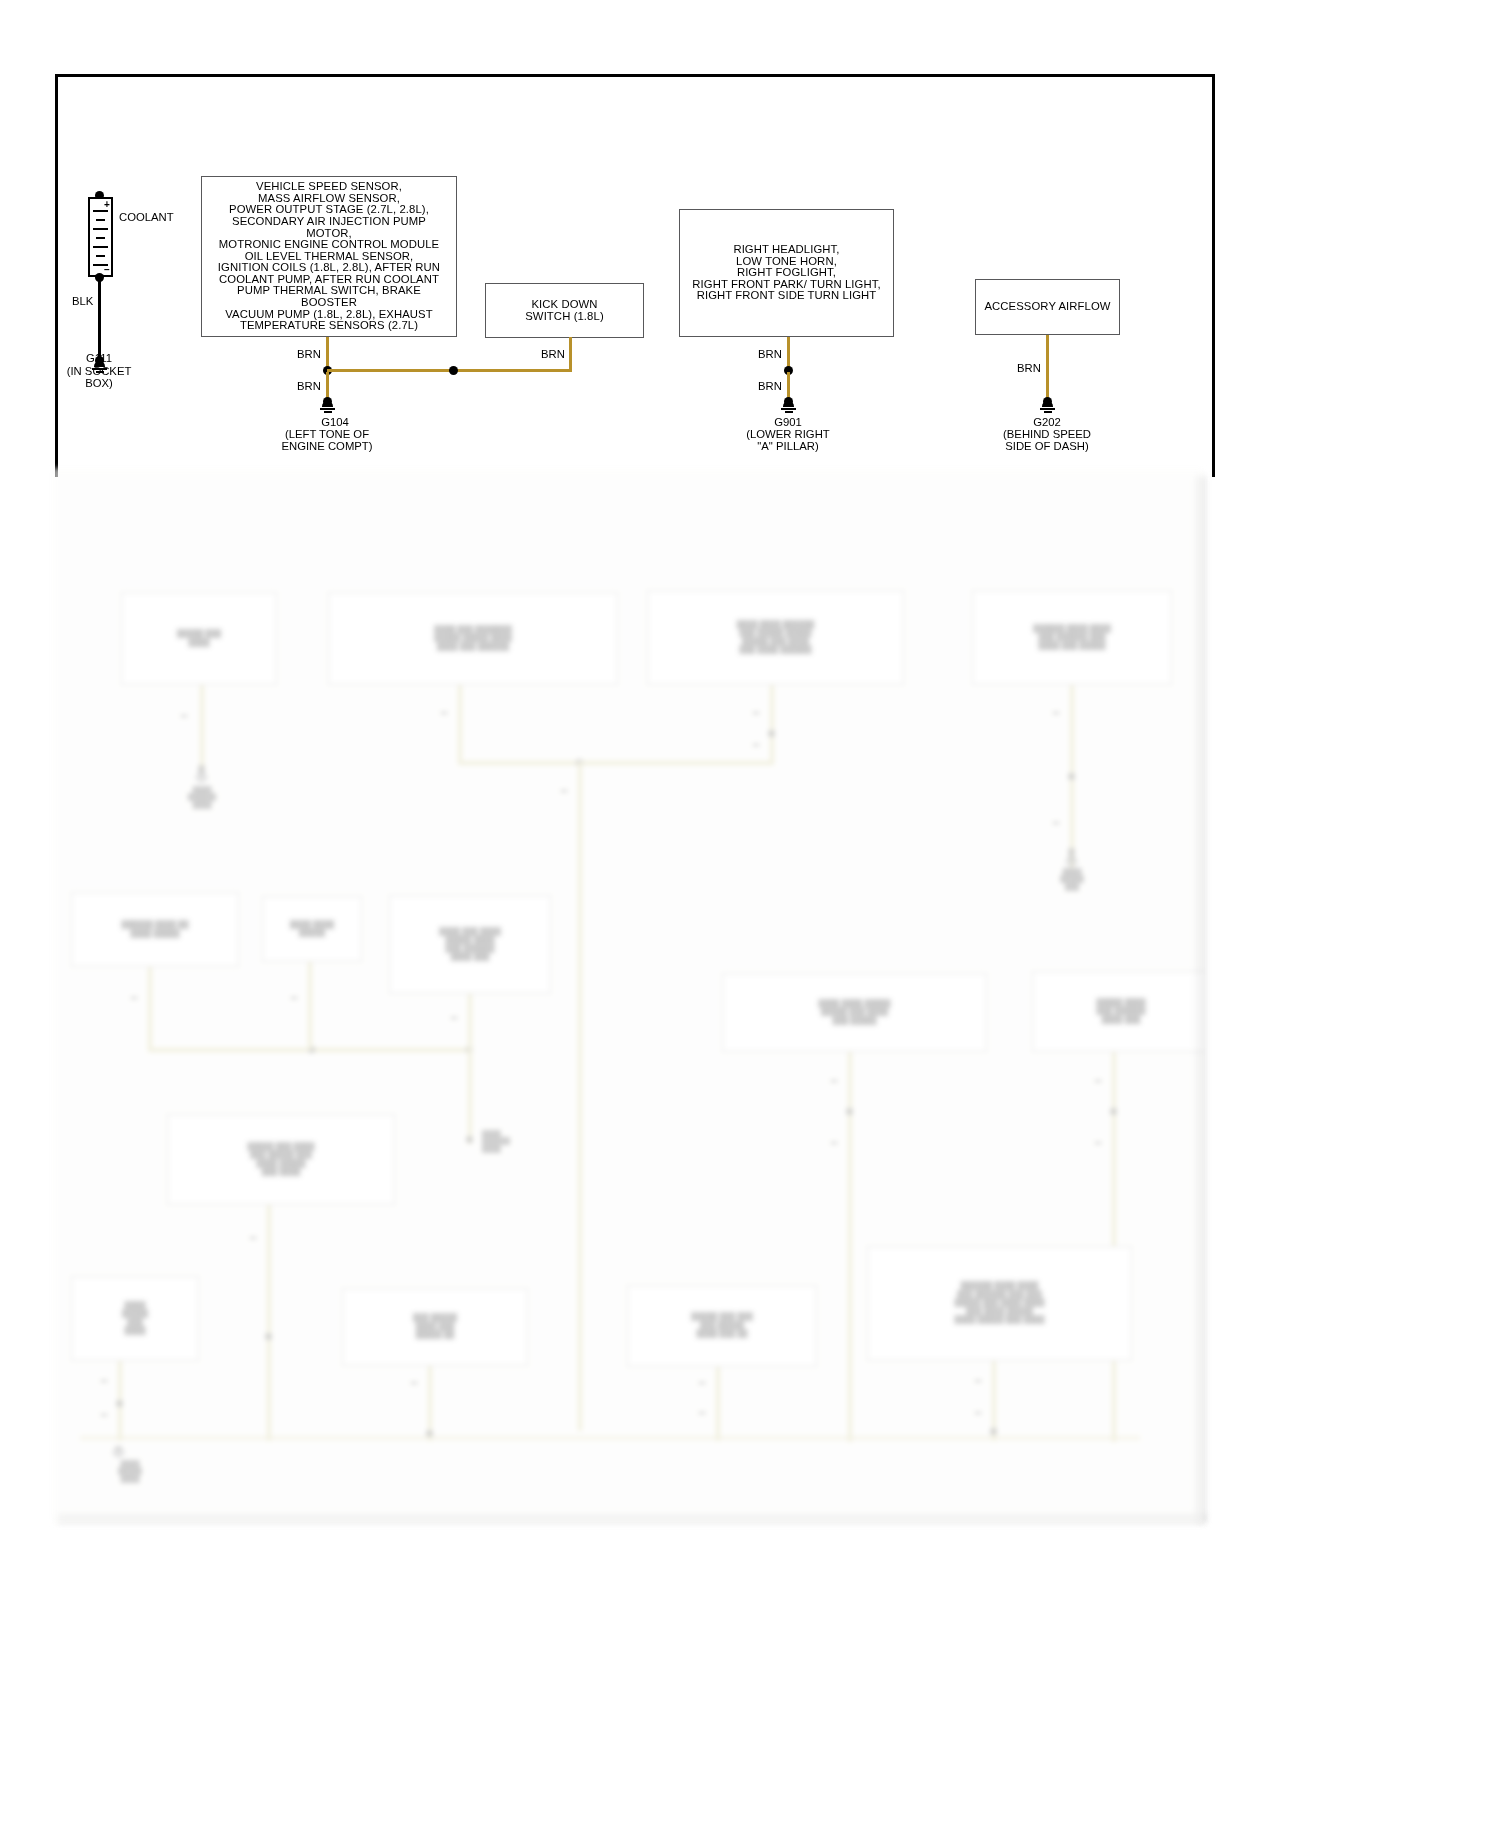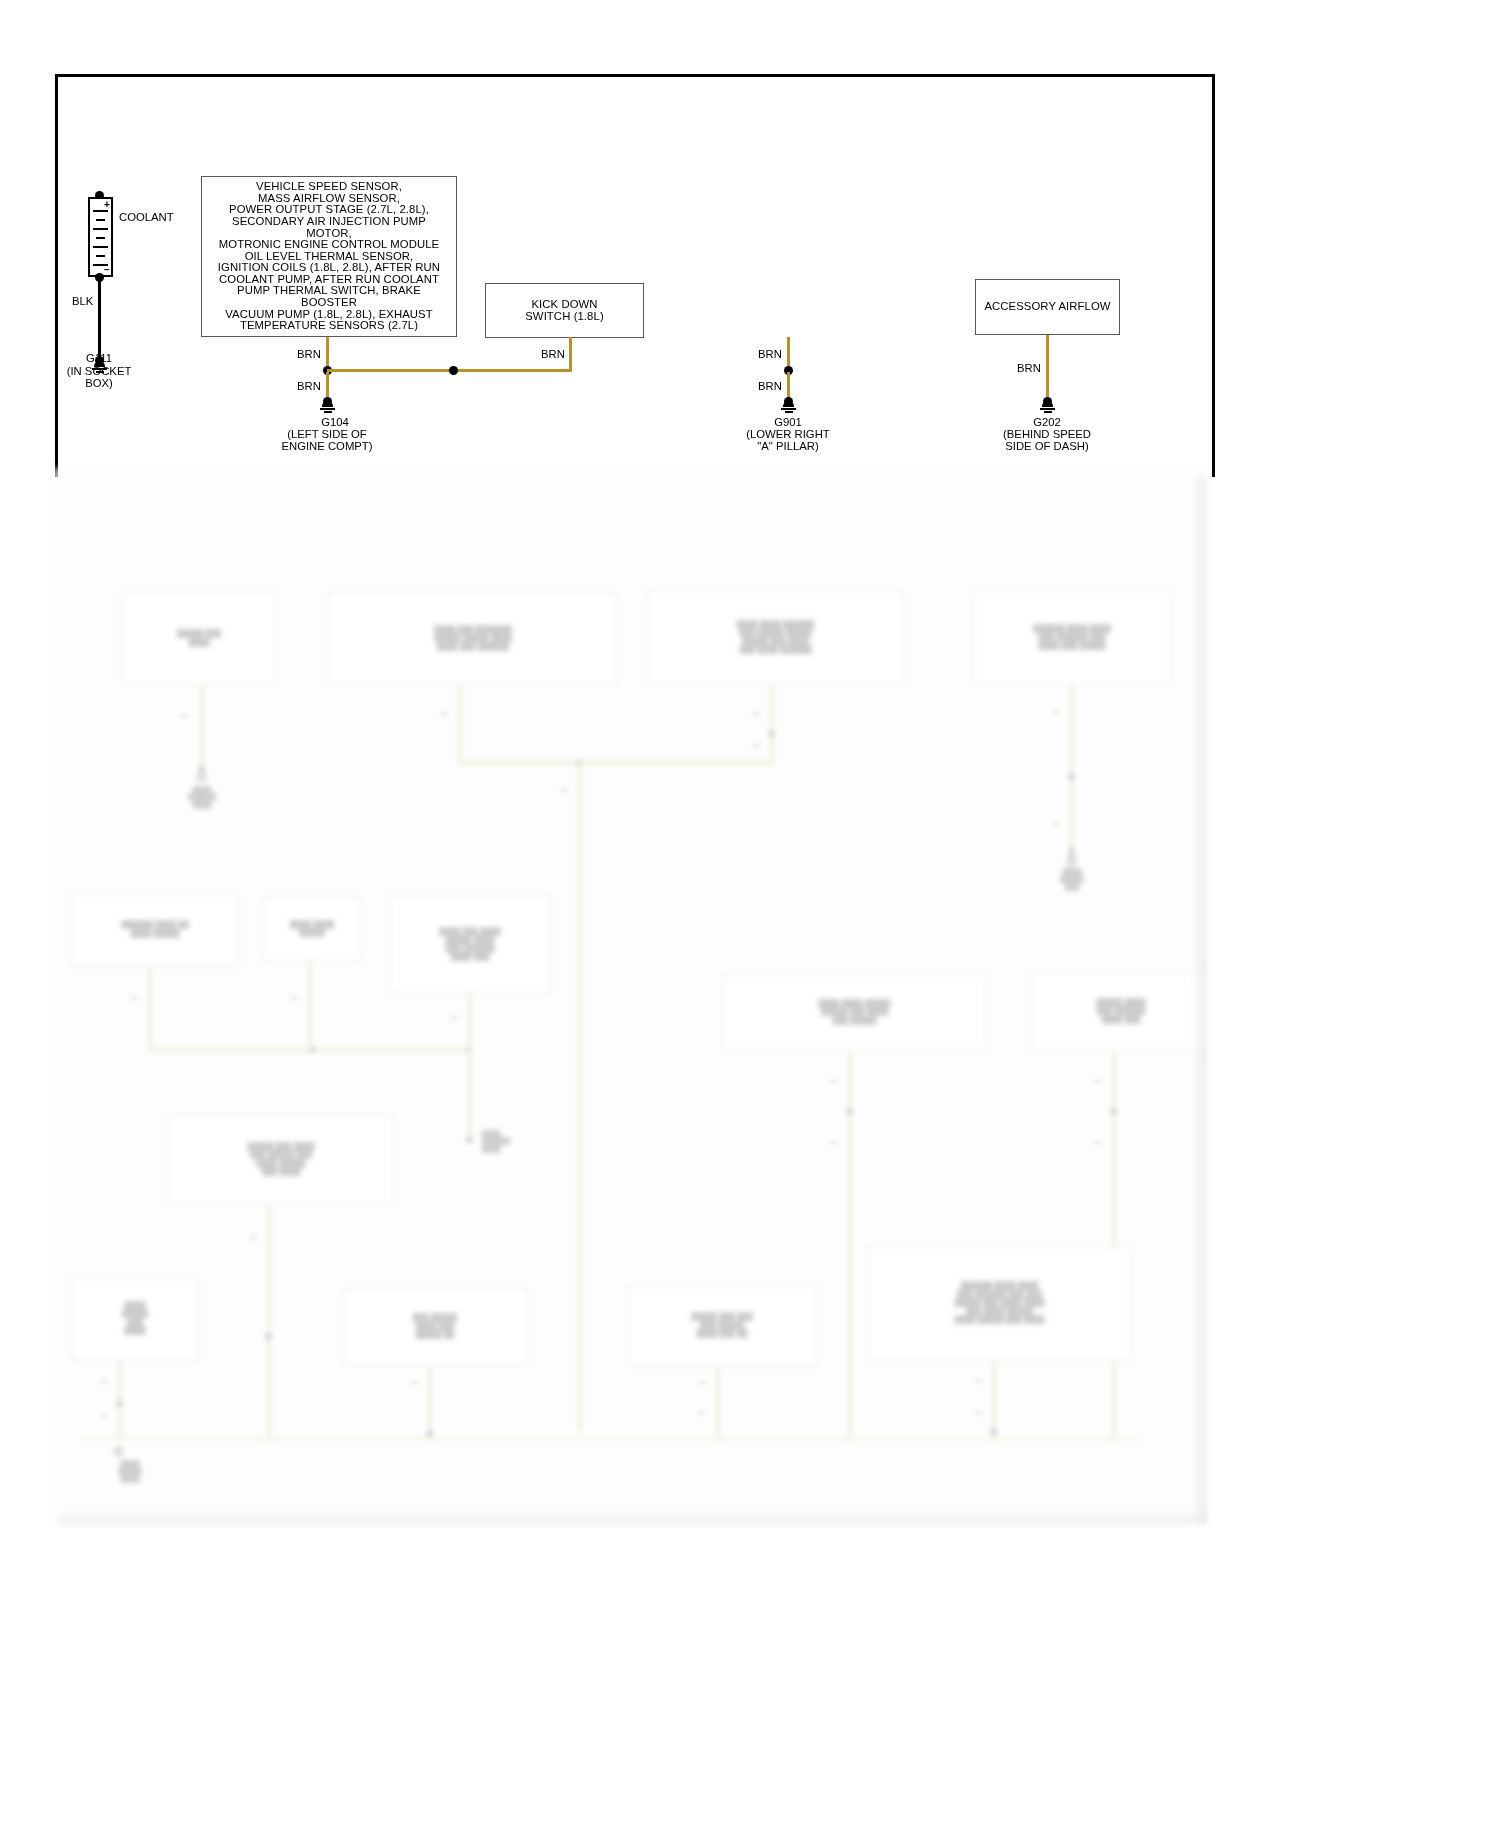--- a/index.html
+++ b/index.html
@@ -214,23 +214,28 @@
 
     <div class="wire wire-v" style="left:326px; top:372px; height:30px;"></div>
     <div class="wlabel" style="left:297px; top:380px;">BRN</div>
     <div class="node" style="left:323px; top:397px;"></div>
     <div class="gnd" style="left:320px; top:401px;">
       <div class="dome"></div>
         <div class="bar1"></div>
         <div class="bar2"></div>
     </div>
     <div class="gnd-label" style="left:275px; top:416px; width:120px;">G104</div>
-    <div class="gnd-label" style="left:267px; top:428px; width:120px;">(LEFT SIDE OF
+    <div class="gnd-label" style="left:267px; top:428px; width:120px;">(LEFT TONE OF
 ENGINE COMPT)</div>
 
+    <div class="box" style="left:679px; top:209px; width:215px; height:128px;">RIGHT HEADLIGHT,
+LOW TONE HORN,
+RIGHT FOGLIGHT,
+RIGHT FRONT PARK/ TURN LIGHT,
+RIGHT FRONT SIDE TURN LIGHT</div>
     <div class="wire wire-v" style="left:787px; top:337px; height:34px;"></div>
     <div class="wlabel" style="left:758px; top:348px;">BRN</div>
     <div class="node" style="left:784px; top:366px;"></div>
 
     <div class="wire wire-v" style="left:787px; top:372px; height:30px;"></div>
     <div class="wlabel" style="left:758px; top:380px;">BRN</div>
     <div class="node" style="left:784px; top:397px;"></div>
     <div class="gnd" style="left:781px; top:401px;">
       <div class="dome"></div>
         <div class="bar1"></div>

